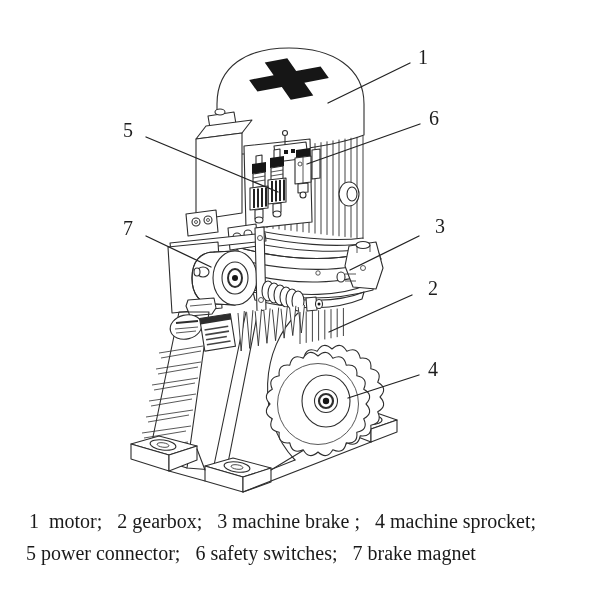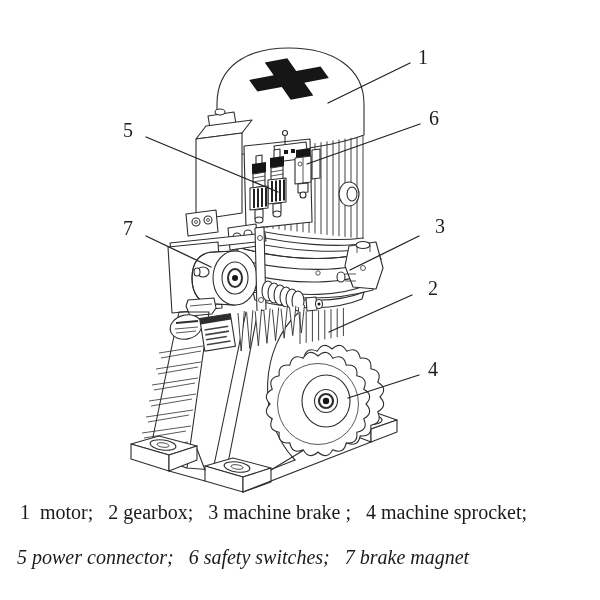--- a/index.html
+++ b/index.html
@@ -5,21 +5,21 @@
   html,body{margin:0;padding:0;background:#fff;}
   #stage{position:relative;width:600px;height:600px;background:#fff;overflow:hidden;
          font-family:"Liberation Serif", serif;}
   svg{position:absolute;left:0;top:0;}
   .ln{fill:none;stroke:#2e2e2e;stroke-width:1.1;stroke-linecap:round;stroke-linejoin:round;}
   .thin{fill:none;stroke:#2e2e2e;stroke-width:0.8;}
   .fw{fill:#ffffff;stroke:#2e2e2e;stroke-width:1.1;stroke-linejoin:round;}
   .dk{fill:#161616;stroke:none;}
   .lead{fill:none;stroke:#222222;stroke-width:1.3;stroke-linecap:round;}
   .callout{font-family:"Liberation Serif",serif;font-size:20px;fill:#1d1d1d;text-anchor:middle;}
-  .caption p{position:absolute;margin:5px;font-size:20px;color:#1a1a1a;white-space:pre;
+  .caption p{position:absolute;margin:14px;font-size:20px;color:#1a1a1a;white-space:pre;
              font-family:"Liberation Serif",serif;}
   [data-vlines] line,[data-blades] path{stroke:#2e2e2e;stroke-width:0.9;fill:#fff;}
 </style>
 </head>
 <body>
 
 <div id="stage">
 <svg width="600" height="600" viewBox="0 0 600 600">
 
   <g>
@@ -254,15 +254,15 @@
     <text class="callout" x="128" y="137">5</text>
     <text class="callout" x="128" y="235">7</text>
     <text class="callout" x="440" y="233">3</text>
     <text class="callout" x="433" y="295">2</text>
     <text class="callout" x="433" y="376">4</text>
   </g>
 </svg>
 
   <div class="caption">
     <p style="left:15px;top:496px;">1  motor;   2 gearbox;   3 machine brake ;   4 machine sprocket;</p>
-    <p style="left:12px;top:541px;font-style:italic;">5 power connector;   6 safety switches;   7 brake magnet</p>
+    <p style="left:12px;top:528px;">5 power connector;   6 safety switches;   7 brake magnet</p>
   </div>
 </div>
 
 </body></html>

